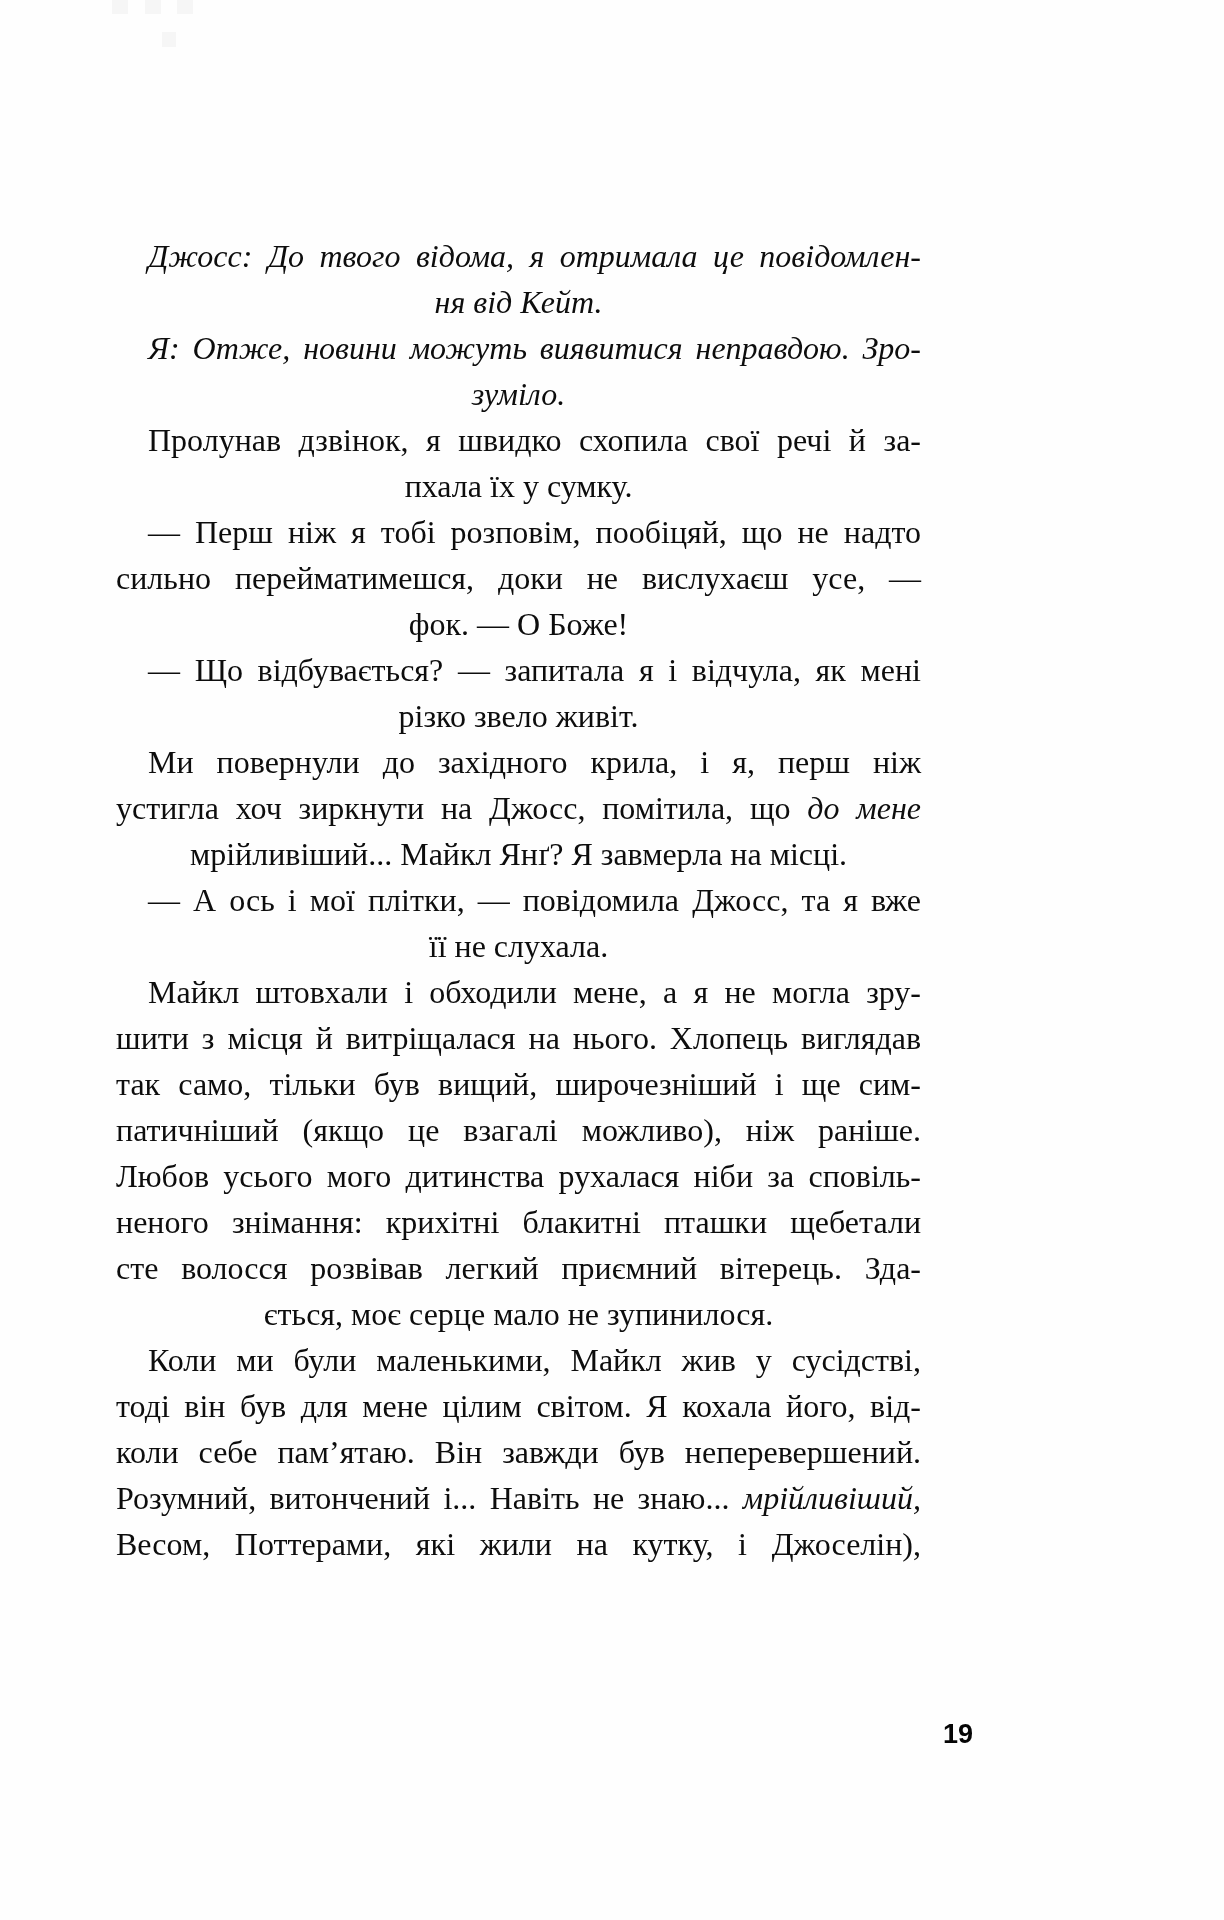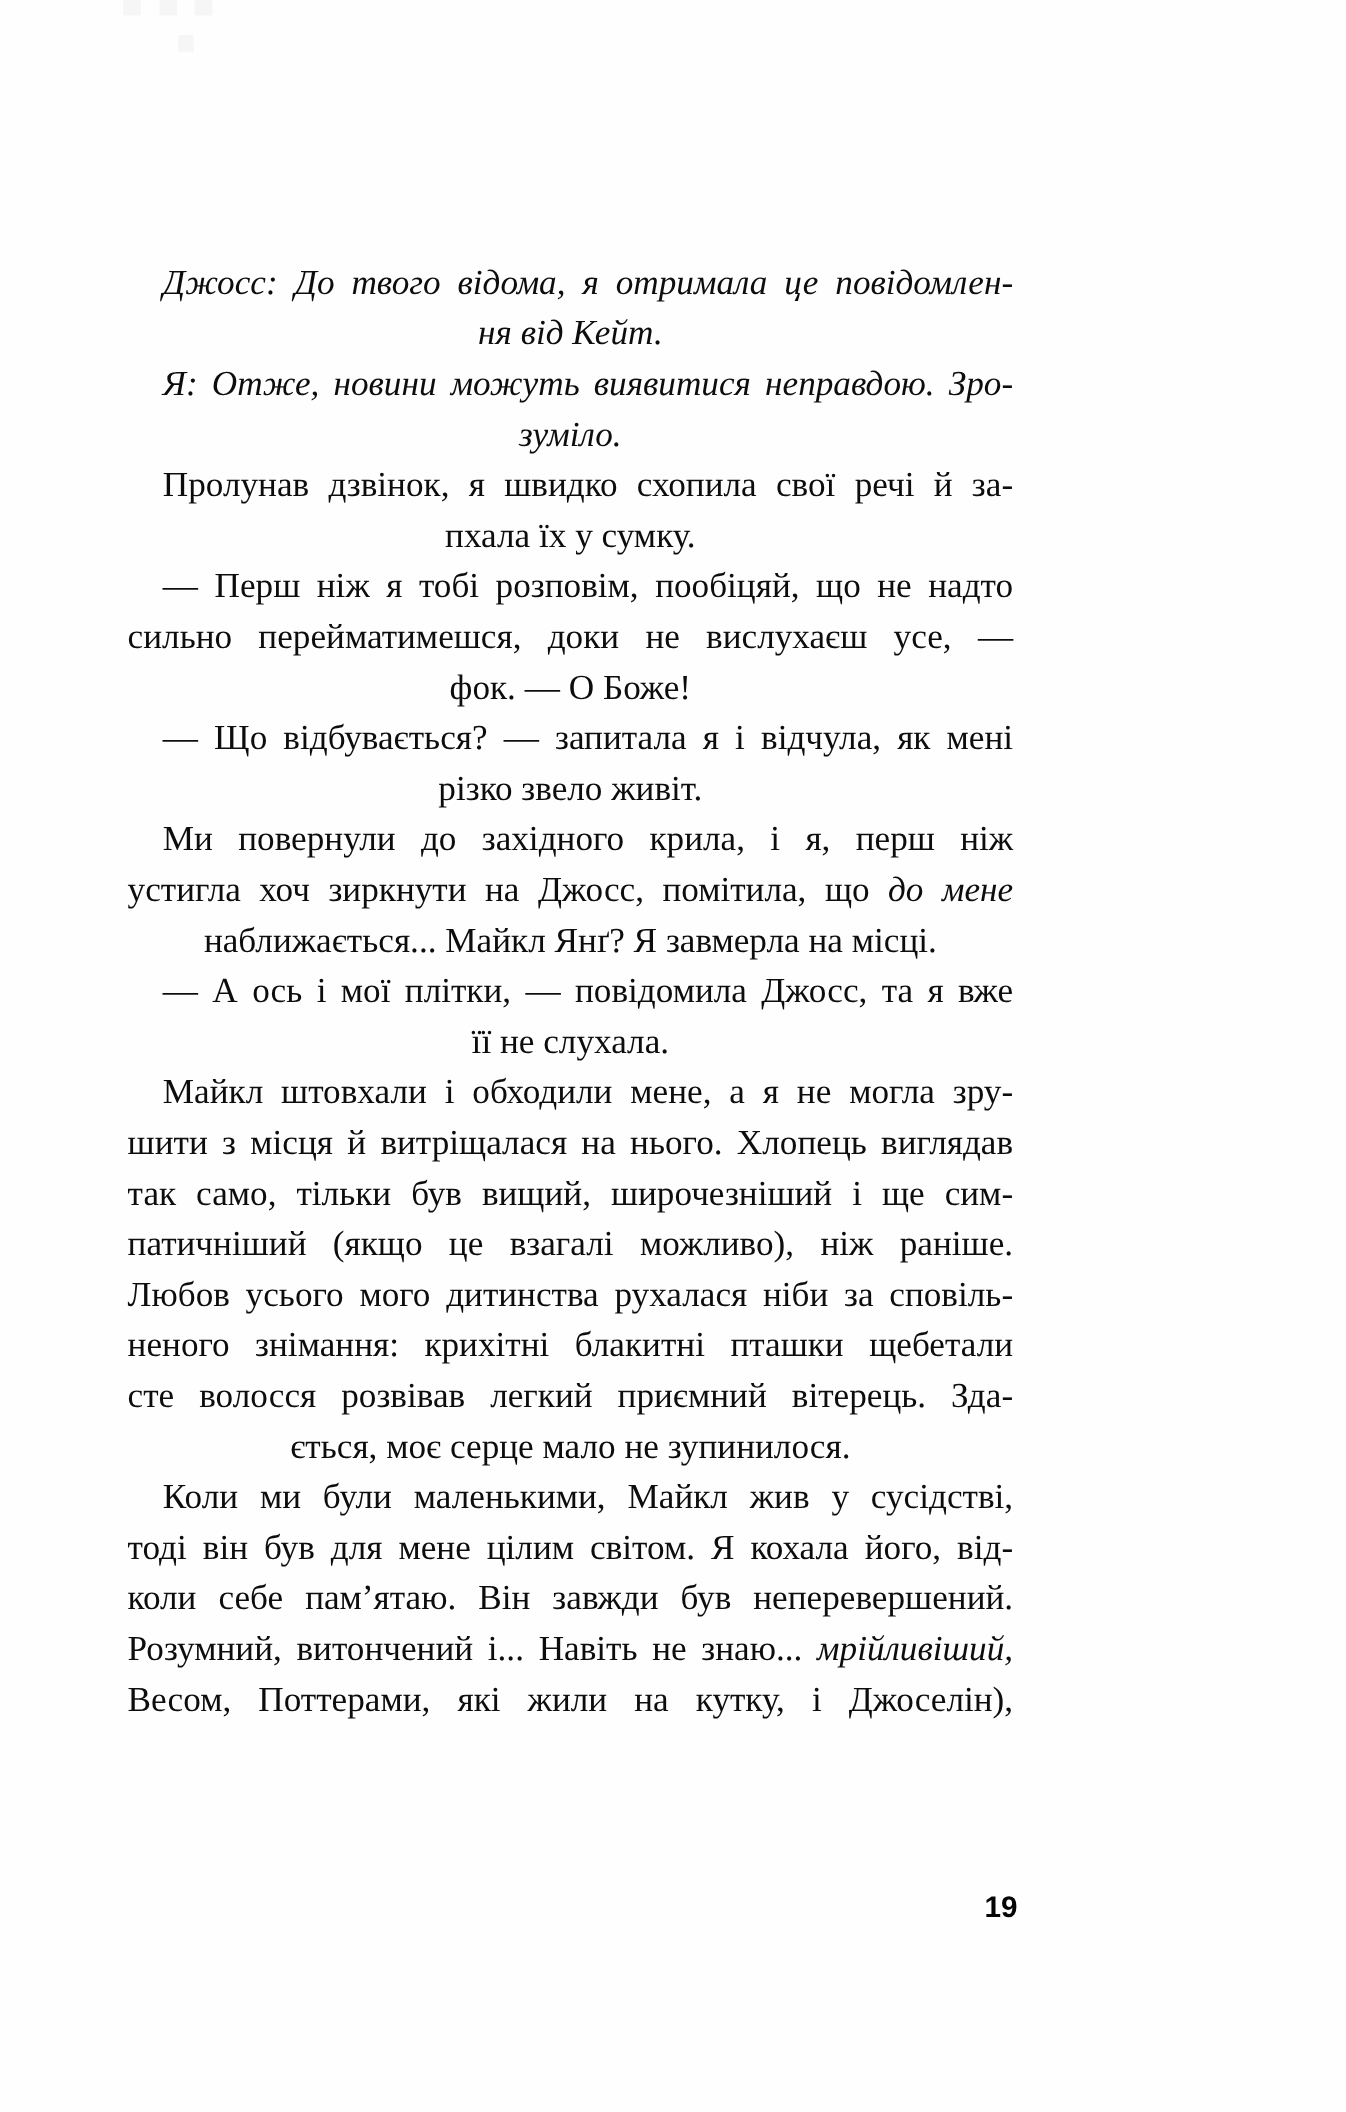--- a/index.html
+++ b/index.html
@@ -44,21 +44,21 @@
     text-justify: inter-word;
   }
   .line.ind {
     padding-left: 32px;
   }
   .it {
     font-style: italic;
   }
   .page-number {
     position: absolute;
-    left: 845px;
+    left: 893px;
     top: 1719px;
     width: 80px;
     text-align: right;
     font-family: "Liberation Sans", sans-serif;
     font-weight: bold;
     font-size: 27px;
     line-height: 30px;
     color: #050505;
   }
 </style>
@@ -78,21 +78,21 @@
       <div class="line"><span class="it">зуміло.</span></div>
       <div class="line just ind"><span>Пролунав дзвінок, я швидко схопила свої речі й за-</span></div>
       <div class="line"><span>пхала їх у сумку.</span></div>
       <div class="line just ind"><span>— Перш ніж я тобі розповім, пообіцяй, що не надто</span></div>
       <div class="line just"><span>сильно перейматимешся, доки не вислухаєш усе, —</span></div>
       <div class="line"><span>фок. — О Боже!</span></div>
       <div class="line just ind"><span>— Що відбувається? — запитала я і відчула, як мені</span></div>
       <div class="line"><span>різко звело живіт.</span></div>
       <div class="line just ind"><span>Ми повернули до західного крила, і я, перш ніж</span></div>
       <div class="line just"><span>устигла хоч зиркнути на Джосс, помітила, що </span><span class="it">до мене</span></div>
-      <div class="line"><span>наближається... Майкл Янґ? Я завмерла на місці.</span></div>
+      <div class="line"><span>мрійливіший... Майкл Янґ? Я завмерла на місці.</span></div>
       <div class="line just ind"><span>— А ось і мої плітки, — повідомила Джосс, та я вже</span></div>
       <div class="line"><span>її не слухала.</span></div>
       <div class="line just ind"><span>Майкл штовхали і обходили мене, а я не могла зру-</span></div>
       <div class="line just"><span>шити з місця й витріщалася на нього. Хлопець виглядав</span></div>
       <div class="line just"><span>так само, тільки був вищий, широчезніший і ще сим-</span></div>
       <div class="line just"><span>патичніший (якщо це взагалі можливо), ніж раніше.</span></div>
       <div class="line just"><span>Любов усього мого дитинства рухалася ніби за сповіль-</span></div>
       <div class="line just"><span>неного знімання: крихітні блакитні пташки щебетали</span></div>
       <div class="line just"><span>сте волосся розвівав легкий приємний вітерець. Зда-</span></div>
       <div class="line"><span>ється, моє серце мало не зупинилося.</span></div>

